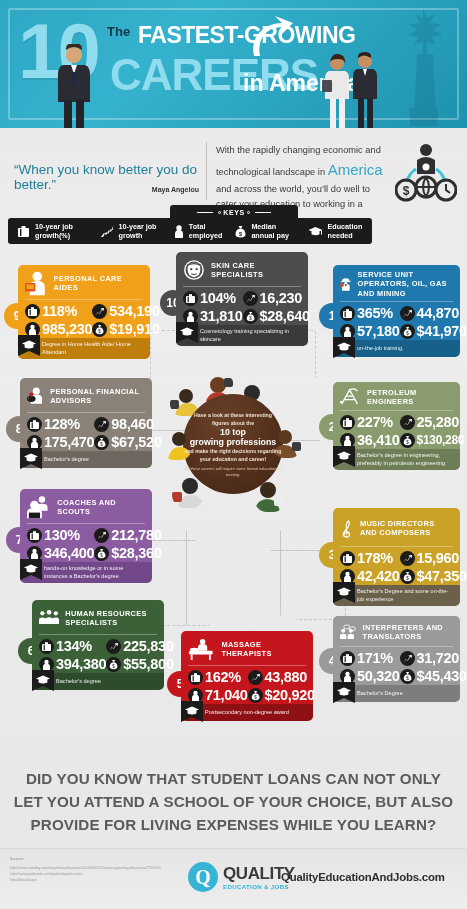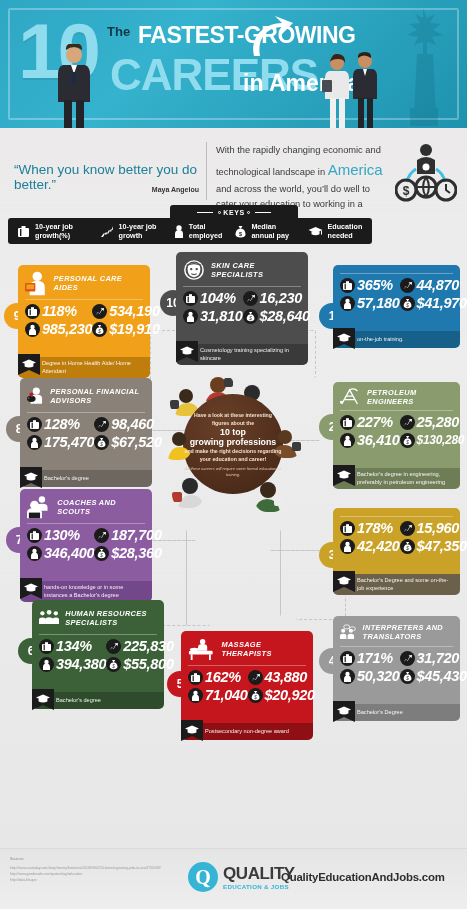--- a/index.html
+++ b/index.html
@@ -88,21 +88,21 @@
   .keys-bar {
     position:absolute; left:8px; top:218px; width:364px; height:26px;
     background:#1b1b1b; border-radius:3px;
     display:flex; align-items:center;
   }
   .key-item { display:flex; align-items:center; color:#fff; font-size:7.2px; font-weight:bold; }
   .key-item .ki { margin:0 5px 0 9px; display:flex; align-items:center; }
 
   
   .card { position:absolute; border-radius:5px; }
-  .card .body { position:relative; border-radius:5px 5px 0 0; padding:5px 7px 19px 7px;font-style:italic; }
+  .card .body { position:relative; border-radius:5px 5px 0 0; padding:5px 7px 0 7px; }
   .card .title-row { display:flex; align-items:center; min-height:26px; }
   .card .ttl {
     color:#fff; font-size:7.4px; font-weight:bold; letter-spacing:.35px;
     line-height:1.25; margin-left:6px;
   }
   .card .hr { height:1px; background:rgba(255,255,255,.32); margin:3px 0 2px 0; }
   .stats { display:grid; grid-template-columns:1fr 1fr; }
   .stat { display:flex; align-items:center; padding:1px 0; }
   .stat .sv { color:#fff; font-size:14.5px; font-weight:bold; margin-left:2px; letter-spacing:-.3px; }
   .edu {
@@ -469,20 +469,32 @@
         </svg>
       <span>Cosmetology training specializing in skincare</span>
     </div>
   </div>
 
   <div class="card" style="left:333px;top:265px;width:127px;">
     <div class="rank left" style="background:#1f79ae;">
       <span>1</span>
     </div>
     <div class="body" style="background:#1f79ae;">
+      <div class="title-row">
+        <svg width="24" height="28" viewBox="0 0 24 28">
+          <path d="M4 8 q0-6 8-6 q8 0 8 6 z" fill="#fff"></path>
+            <rect x="2" y="8" width="20" height="2" fill="#fff"></rect>
+          <circle cx="12" cy="13" r="3.4" fill="#fff"></circle>
+          <path d="M4 28 v-9 q0-5 8-5 q8 0 8 5 v9z" fill="#fff"></path>
+          <path d="M10 14 l2 6 2-6z" fill="#c4161c"></path>
+          <circle cx="4" cy="16" r="4" fill="#e2521d"></circle>
+            <circle cx="4" cy="16" r="1.6" fill="#1f79ae"></circle>
+        </svg>
+        <div class="ttl">SERVICE UNIT OPERATORS, OIL, GAS AND MINING</div>
+      </div>
       <div class="hr"></div>
       <div class="stats">
         <div class="stat">
           <svg width="15" height="15" viewBox="0 0 15 15">
               <circle cx="7.5" cy="7.5" r="7.5" fill="#1b1b1b"></circle>
               <rect x="3" y="5" width="9" height="7" rx="1" fill="#fff"></rect>
               <rect x="6" y="3.2" width="3" height="1.8" fill="#fff"></rect>
               <rect x="4.6" y="5.6" width="1.2" height="5.6" fill="#1b1b1b"></rect>
             </svg>
           <span class="sv">365%</span>
@@ -670,21 +682,21 @@
               <rect x="6" y="3.2" width="3" height="1.8" fill="#fff"></rect>
               <rect x="4.6" y="5.6" width="1.2" height="5.6" fill="#1b1b1b"></rect>
             </svg>
           <span class="sv">130%</span>
         </div>
         <div class="stat">
           <svg width="15" height="15" viewBox="0 0 15 15">
               <circle cx="7.5" cy="7.5" r="7.5" fill="#1b1b1b"></circle>
               <path d="M3.5 11.5 l2.5-3 1.6 1.5 2.6-4.2 1.4 1.3 L12 4 l-3.5 .6 1.2 1 -2.3 3.8 -1.6-1.5z" fill="#fff"></path>
             </svg>
-          <span class="sv">187,700</span>
+          <span class="sv">212,780</span>
         </div>
         <div class="stat">
           <svg width="15" height="15" viewBox="0 0 15 15">
               <circle cx="7.5" cy="7.5" r="7.5" fill="#1b1b1b"></circle>
               <circle cx="7.5" cy="5" r="2.2" fill="#fff"></circle>
               <path d="M4 13 v-3 a3.5 3.5 0 0 1 7 0 v3z" fill="#fff"></path>
             </svg>
           <span class="sv">346,400</span>
         </div>
         <div class="stat">
@@ -706,20 +718,26 @@
         </svg>
       <span>hands-on knowledge or in some instances a Bachelor's degree</span>
     </div>
   </div>
 
   <div class="card" style="left:333px;top:508px;width:127px;">
     <div class="rank left" style="background:#c9a227;top:34px;">
       <span>3</span>
     </div>
     <div class="body" style="background:#c9a227;">
+      <div class="title-row">
+        <svg width="22" height="30" viewBox="0 0 22 30">
+          <path d="M11 29 q-6 0-6-4 q0-4 5-4 q5 0 5 4 q0 5-6 5 M11 25 q-1-9 -1-14 q0-5 3-7 q3 2 1 7 q-2 4 -5 7 q-4 4 -1 8" stroke="#fff" stroke-width="1.9" fill="none"></path>
+        </svg>
+        <div class="ttl">MUSIC DIRECTORS AND COMPOSERS</div>
+      </div>
       <div class="hr"></div>
       <div class="stats">
         <div class="stat">
           <svg width="15" height="15" viewBox="0 0 15 15">
               <circle cx="7.5" cy="7.5" r="7.5" fill="#1b1b1b"></circle>
               <rect x="3" y="5" width="9" height="7" rx="1" fill="#fff"></rect>
               <rect x="6" y="3.2" width="3" height="1.8" fill="#fff"></rect>
               <rect x="4.6" y="5.6" width="1.2" height="5.6" fill="#1b1b1b"></rect>
             </svg>
           <span class="sv">178%</span>
@@ -942,20 +960,21 @@
     <div class="edu" style="background:#8f1014;">
       <svg class="capbadge" viewBox="0 0 22 24">
           <path d="M0 0 h22 v21 l-11-5 -11 5z" fill="#1b1b1b"></path>
           <path d="M11 5.5 L18 8.5 L11 11.5 L4 8.5z" fill="#fff"></path>
           <path d="M6.6 9.6 v3 q4.4 2 8.8 0 v-3" fill="#fff"></path>
         </svg>
       <span>Postsecondary non-degree award</span>
     </div>
   </div>
 
+  <div class="footline">DID YOU KNOW THAT STUDENT LOANS CAN NOT ONLY LET YOU ATTEND A SCHOOL OF YOUR CHOICE, BUT ALSO PROVIDE FOR LIVING EXPENSES WHILE YOU LEARN?</div>
 
   <div class="footer-bar"></div>
   <div class="sources-h">Sources:</div>
   <div class="sources">
     <div>http://www.usatoday.com/story/money/business/2013/09/02/10-fastest-growing-jobs-in-usa/2750169/</div>
     <div>http://www.goodreads.com/quotes/tag/education</div>
     <div>http://data.bls.gov</div>
   </div>
   <div class="logo-wrap">
     <div class="logo-q">Q</div>

